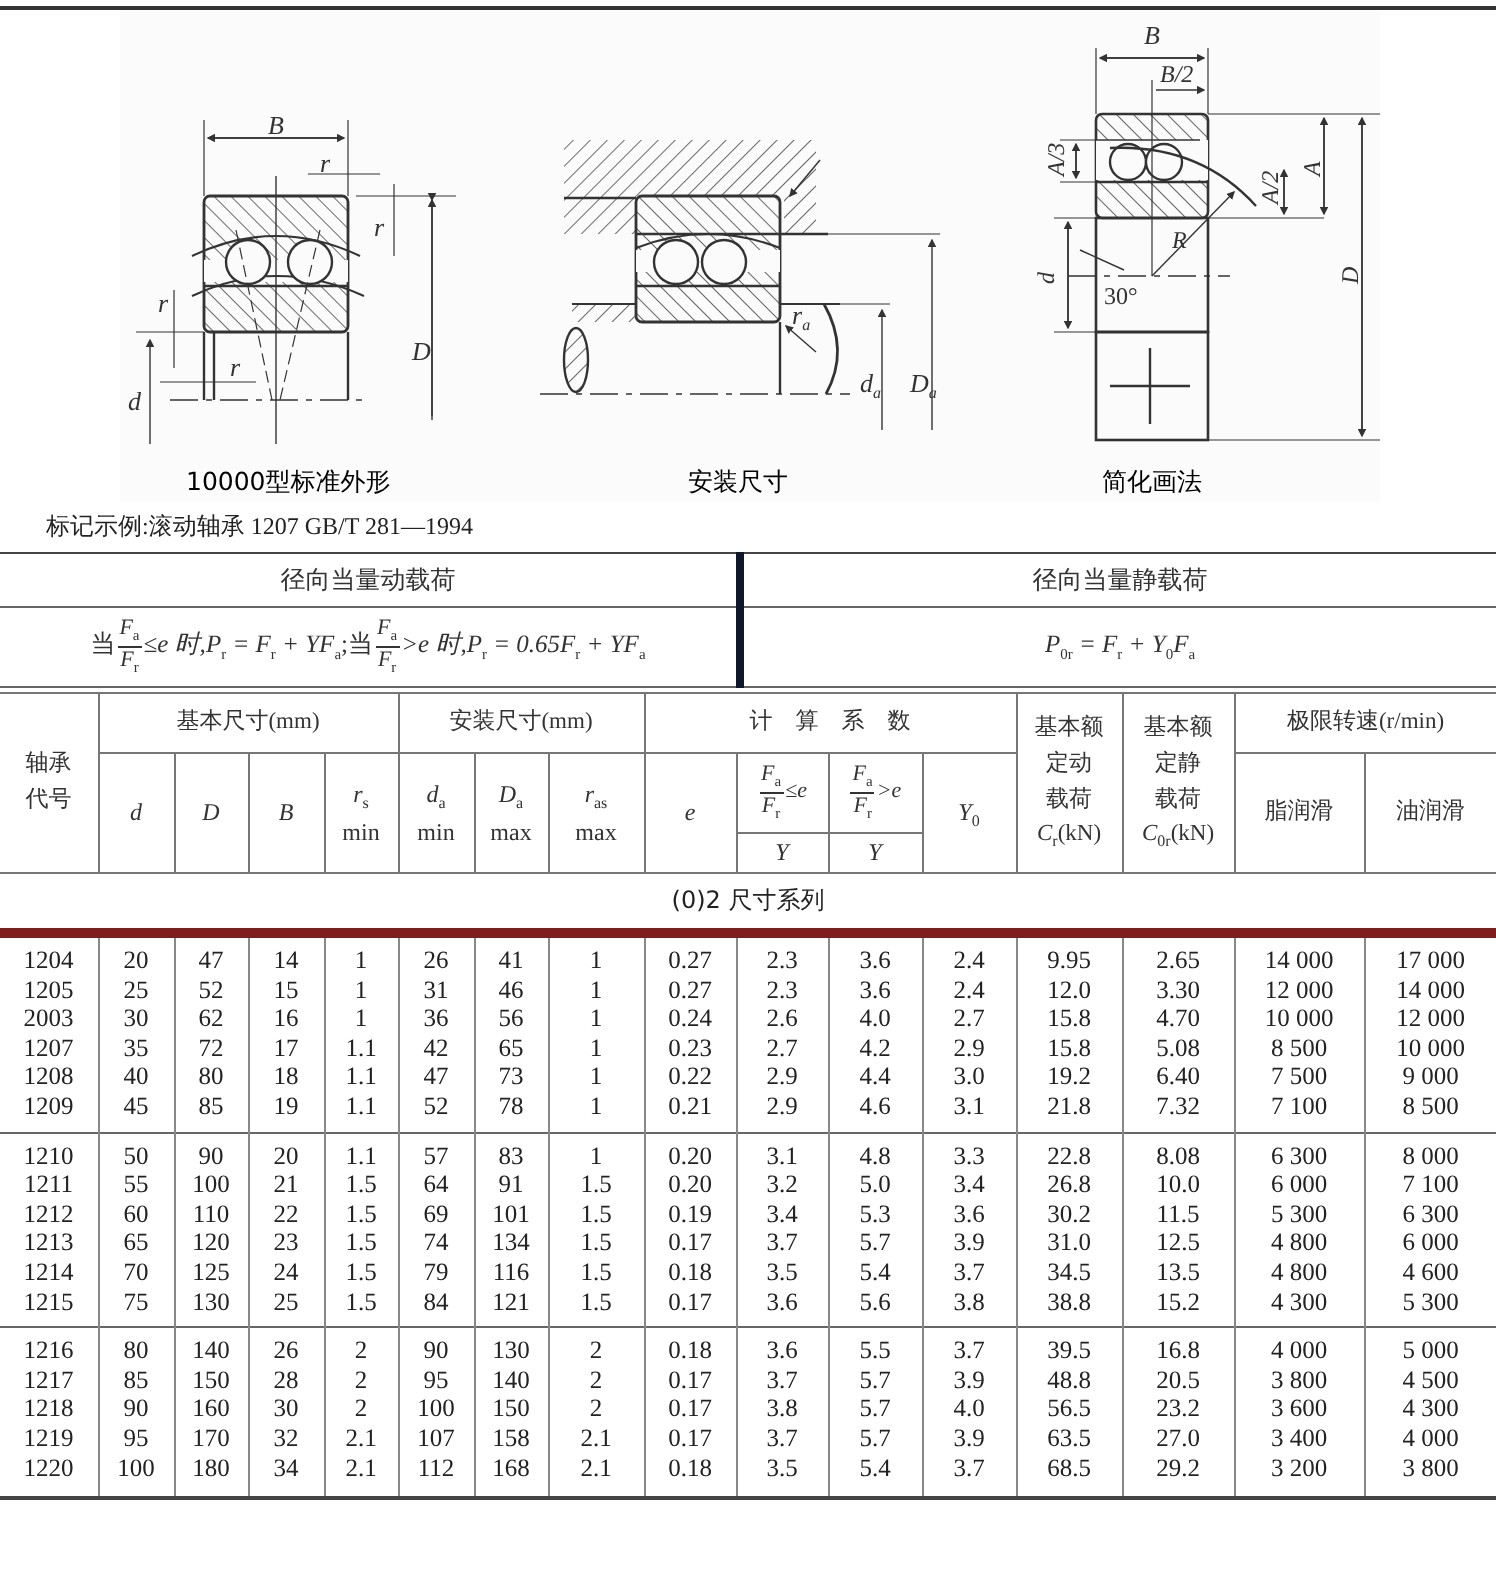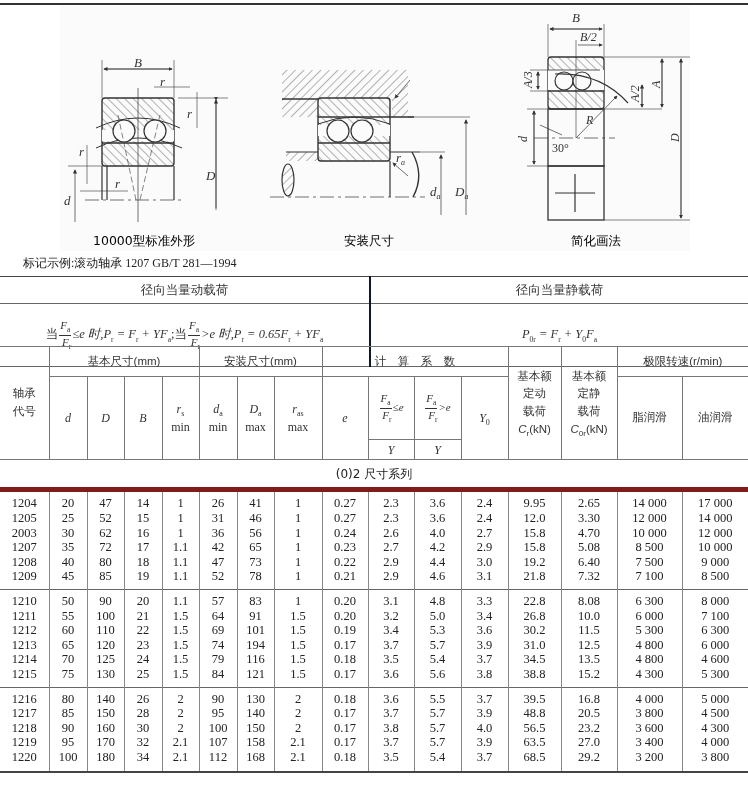--- a/index.html
+++ b/index.html
@@ -12,31 +12,31 @@
   .example-line { position: absolute; left: 23px; top: 255px; font-size: 12px; font-family: "Liberation Serif", "DejaVu Serif", serif; color: #222; white-space: nowrap; }
 
   table { border-collapse: collapse; position: absolute; left: 0; width: 748px; table-layout: fixed; }
   td, th { font-weight: normal; padding: 0; text-align: center; vertical-align: middle; }
 
   
   .load-table { top: 276px; border-top: 1.5px solid #444; }
   .load-table td { border-bottom: 1px solid #666; font-size: 12.5px; font-family: "DejaVu Sans", "Liberation Sans", sans-serif; color: #333; }
   .load-table .h { height: 26px; }
   .load-table .f { height: 39px; font-family: "Liberation Serif", "DejaVu Serif", serif; font-style: italic; font-size: 12.5px; }
-  .load-table td.left { border-right: 2px solid #0f172a; }
-  .frac { display: inline-flex; flex-direction: column; vertical-align: middle; align-items: flex-end; line-height: 1; margin: 16px 1px; }
+  .load-table td.left { border-right: 4px solid #0f172a; }
+  .frac { display: inline-flex; flex-direction: column; vertical-align: middle; align-items: center; line-height: 1; margin: 4px 1px; }
   .frac .num { border-bottom: 1px solid #333; padding: 0 1px 1px; font-size: 11px; }
   .frac .den { padding-top: 1px; font-size: 11px; }
   sub { font-size: 7.5px; font-style: normal; }
   .up { font-style: normal; }
 
   
   .data-table { top: 346px; border-top: 1.5px solid #444; border-bottom: 2px solid #444; font-size: 12.5px; font-family: "Liberation Serif", "DejaVu Serif", serif; }
   .data-table th { border: 1px solid #777; color: #333; font-size: 12px; line-height: 1.55; }
-  .data-table th.cn { font-family: Liberation Sans, sans-serif; font-size: 11.5px; }
+  .data-table th.cn { font-family: Liberation Serif, serif; font-size: 11.5px; }
   .data-table th:first-child, .data-table td:first-child { border-left: none; }
   .data-table th:last-child, .data-table td:last-child { border-right: none; }
   .data-table td { border-left: 1px solid #888; border-right: 1px solid #888; line-height: 14.6px; color: #222; }
   .data-table .series-row td { border-left: none; border-right: none; border-top: 1px solid #666; border-bottom: 5px solid #7f1d1d; height: 27px; font-family: "DejaVu Sans", "Liberation Sans", sans-serif; font-size: 12px; }
   .data-table tr.grp-start td { padding-top: 4px; border-top: 1px solid #666; }
   .data-table tr.grp-end td { padding-bottom: 5px; }
   .data-table tr.grp-end-last td { padding-bottom: 7px; }
   .it { font-style: italic; }
   .sub-s { font-size: 8px; position: relative; top: 3px; }
 </style>
@@ -181,21 +181,21 @@
     <text transform="translate(532,88) rotate(-90)">A/3</text>
     <text transform="translate(639,102) rotate(-90)">A/2</text>
     <text transform="translate(660,88) rotate(-90)">A</text>
     <text transform="translate(527,142) rotate(-90)">d</text>
     <text transform="translate(679,142) rotate(-90)">D</text>
   </g>
 </svg>
 
 <div class="fig-caption" style="left:93px; top:233px;">10000型标准外形</div>
 <div class="fig-caption" style="left:344px; top:233px;">安装尺寸</div>
-<div class="fig-caption" style="left:551px; top:233px;margin-left:20px;">简化画法</div>
+<div class="fig-caption" style="left:551px; top:233px;">简化画法</div>
 
 <div class="example-line">标记示例:滚动轴承 1207 GB/T 281—1994</div>
 
 <table class="load-table">
   <colgroup>
       <col style="width:370px">
       <col style="width:378px">
     </colgroup>
   <tbody>
       <tr>
@@ -462,21 +462,21 @@
         <td>5 300</td>
         <td>6 300</td>
       </tr>
       <tr>
         <td>1213</td>
         <td>65</td>
         <td>120</td>
         <td>23</td>
         <td>1.5</td>
         <td>74</td>
-        <td>194</td>
+        <td>134</td>
         <td>1.5</td>
         <td>0.17</td>
         <td>3.7</td>
         <td>5.7</td>
         <td>3.9</td>
         <td>31.0</td>
         <td>12.5</td>
         <td>4 800</td>
         <td>6 000</td>
       </tr>

